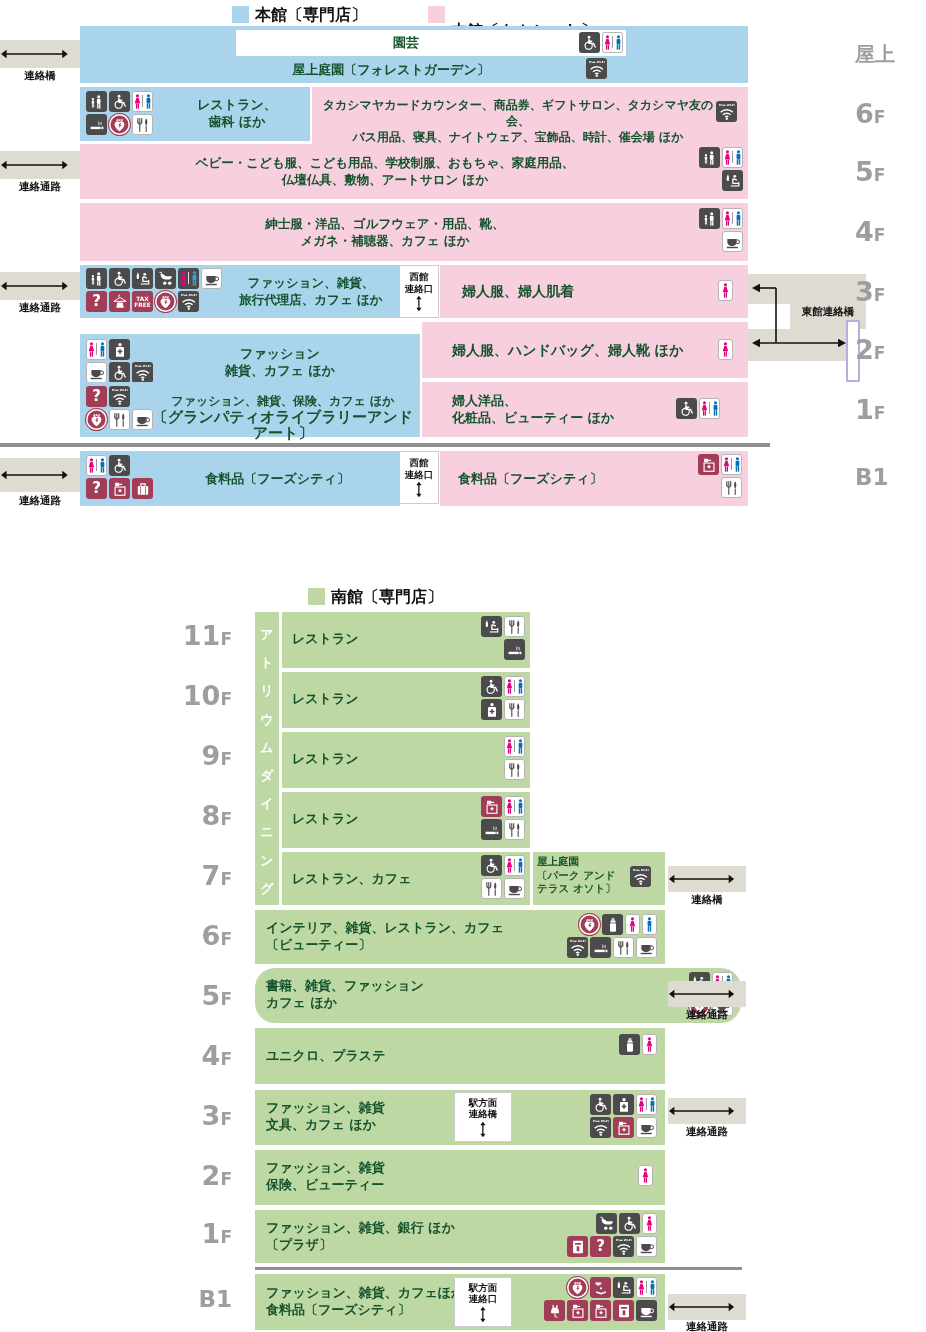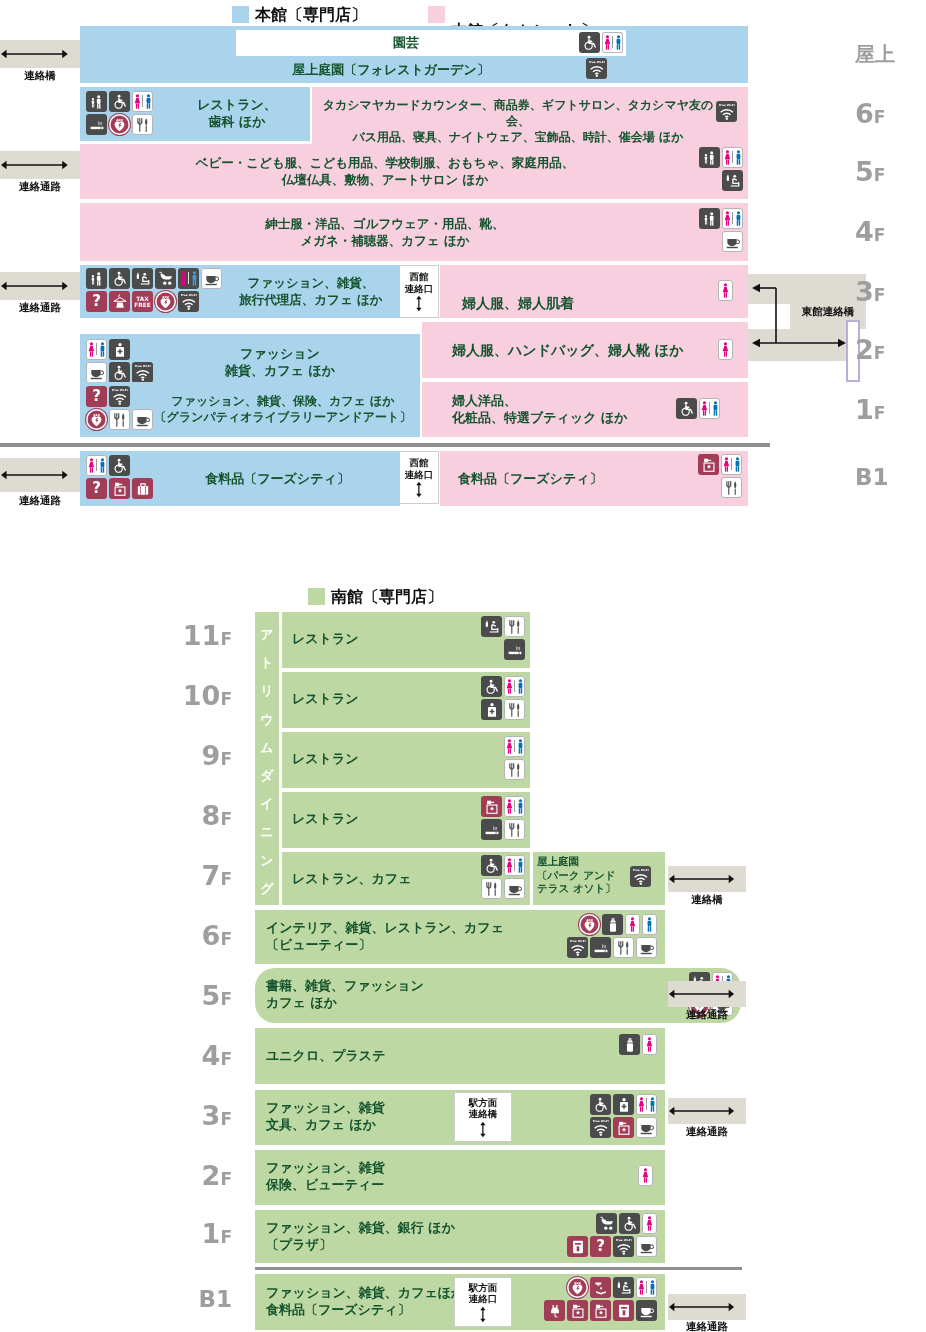--- a/index.html
+++ b/index.html
@@ -9,21 +9,21 @@
   .blue{background:var(--blue);}
   .pinkbg{background:var(--pink);}
   .greenbg{background:var(--green);}
   
   .t{font-weight:bold;color:#14532d;font-size:13px;line-height:17px;}
   .t .ln{display:block;}
   .tc{text-align:center;}
   .t12{font-size:12px;line-height:16px;}
   .t125{font-size:12.5px;line-height:17px;}
   .t14{font-size:14px;line-height:16px;}
-  .l2small .ln:last-child{font-size:12px;}
+  .l2small .ln:last-child{font-size:15px;}
   
   .sq{width:17px;height:17px;display:inline-block;}
   .legend-label{font-weight:bold;font-size:16px;color:#111;line-height:19px;}
   
   .icons .irow{display:flex;gap:2px;margin-bottom:2px;justify-content:flex-start;}
   .icons.ralign .irow{justify-content:flex-end;}
   .ic{width:21px;height:21px;border-radius:3px;display:flex;align-items:center;justify-content:center;flex:none;overflow:hidden;}
   .dark{background:var(--icon-dark);}
   .white{background:#fff;box-shadow:inset 0 0 0 1px #b5b5b5;}
   .maroon{background:var(--maroon);}
@@ -472,21 +472,21 @@
       </div>
     <span class="va-slot">
         <svg class="va" viewBox="0 0 10 22">
           <line x1="5" y1="4.5" x2="5" y2="17.5" stroke="#111" stroke-width="1.6"></line>
           <path d="M5 1L1.6 5.6h6.8z" fill="#111"></path>
           <path d="M5 21L1.6 16.4h6.8z" fill="#111"></path>
         </svg>
       </span>
   </div>
   <div class="abs pinkbg" style="left:440px;top:265px;width:308px;height:53px;">
-    <div class="abs t t14" style="left:22px;top:30px;">婦人服、婦人肌着</div>
+    <div class="abs t t14" style="left:22px;top:18px;">婦人服、婦人肌着</div>
     <div class="abs icons" style="left:278px;top:15px;">
         <span class="irow">
           <span class="ic white slim">
             <svg viewBox="0 0 12 26" class="pg">
               <g fill="#e4007f">
                 <circle cx="6" cy="3.1" r="2.7"></circle>
                 <path d="M4.1 6.6h3.8L10.7 16H1.3z"></path>
                 <rect x="3.3" y="16.4" width="2.3" height="9"></rect>
                 <rect x="6.4" y="16.4" width="2.3" height="9"></rect>
               </g>
@@ -633,21 +633,21 @@
         </span>
       </div>
     <div class="abs t tc t12 l2small" style="left:72px;top:11px;width:262px;">
         <span class="ln">ファッション、雑貨、保険、カフェ ほか</span>
         <span class="ln">〔グランパティオライブラリーアンドアート〕</span>
       </div>
   </div>
   <div class="abs pinkbg" style="left:422px;top:382px;width:326px;height:55px;">
     <div class="abs t" style="left:30px;top:10px;">
         <span class="ln">婦人洋品、</span>
-        <span class="ln">化粧品、特選ブティック ほか</span>
+        <span class="ln">化粧品、ビューティー ほか</span>
       </div>
     <div class="abs icons" style="left:254px;top:16px;">
         <span class="irow">
           <span class="ic dark">
             <svg class="g" viewBox="0 0 24 24">
               <circle cx="10" cy="16" r="5.4" fill="none" stroke="#fff" stroke-width="1.8"></circle>
               <circle cx="10.6" cy="3.2" r="2.1" fill="#fff"></circle>
               <g fill="none" stroke="#fff" stroke-width="2.1" stroke-linecap="round" stroke-linejoin="round">
                 <path d="M10.4 6.2v6.3h6.8l2.6 5.6"></path>
                 <path d="M10.4 9.4h4.2"></path>

